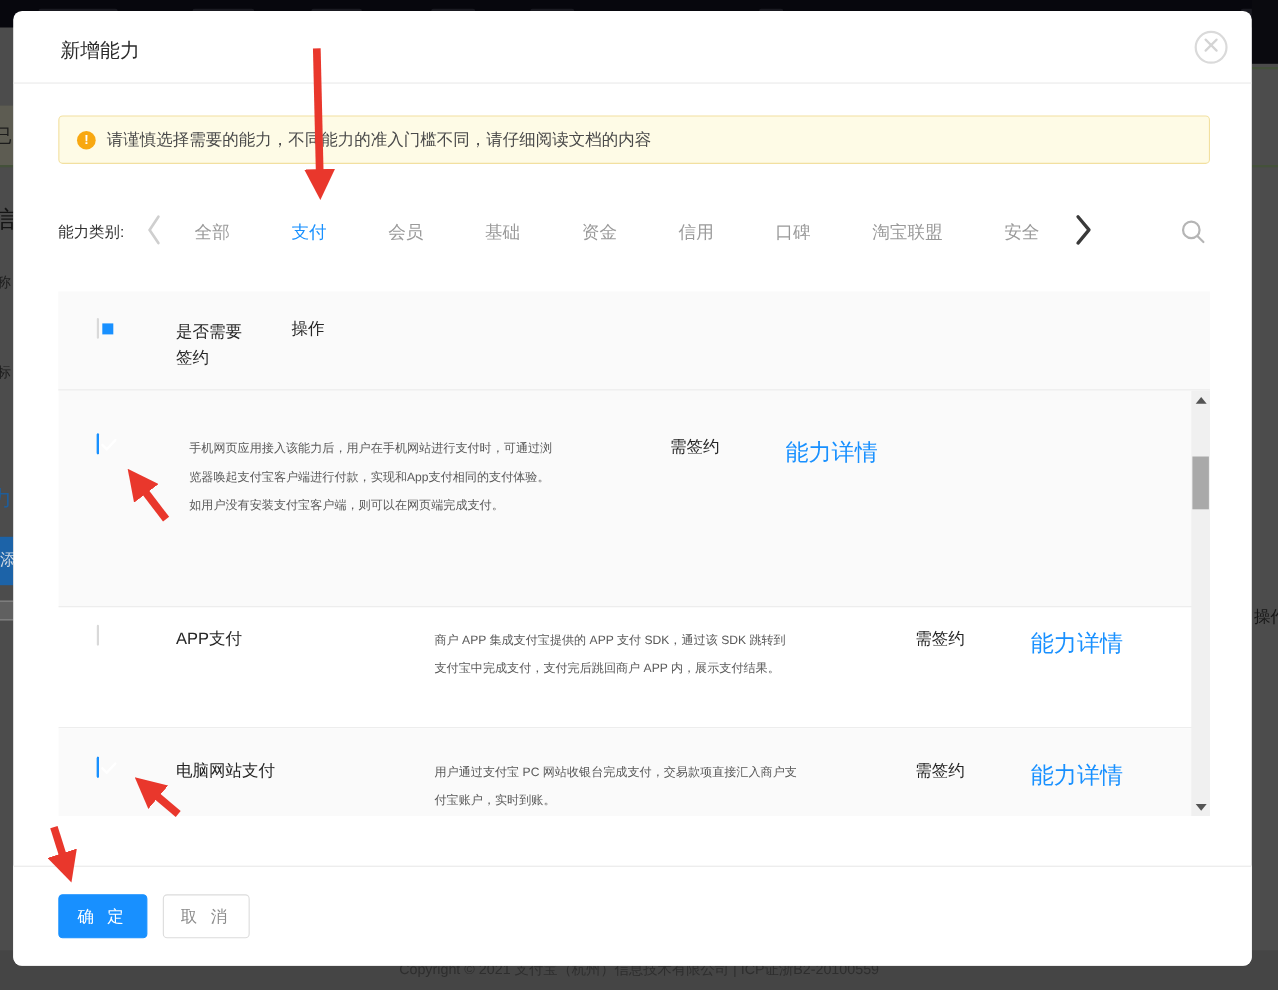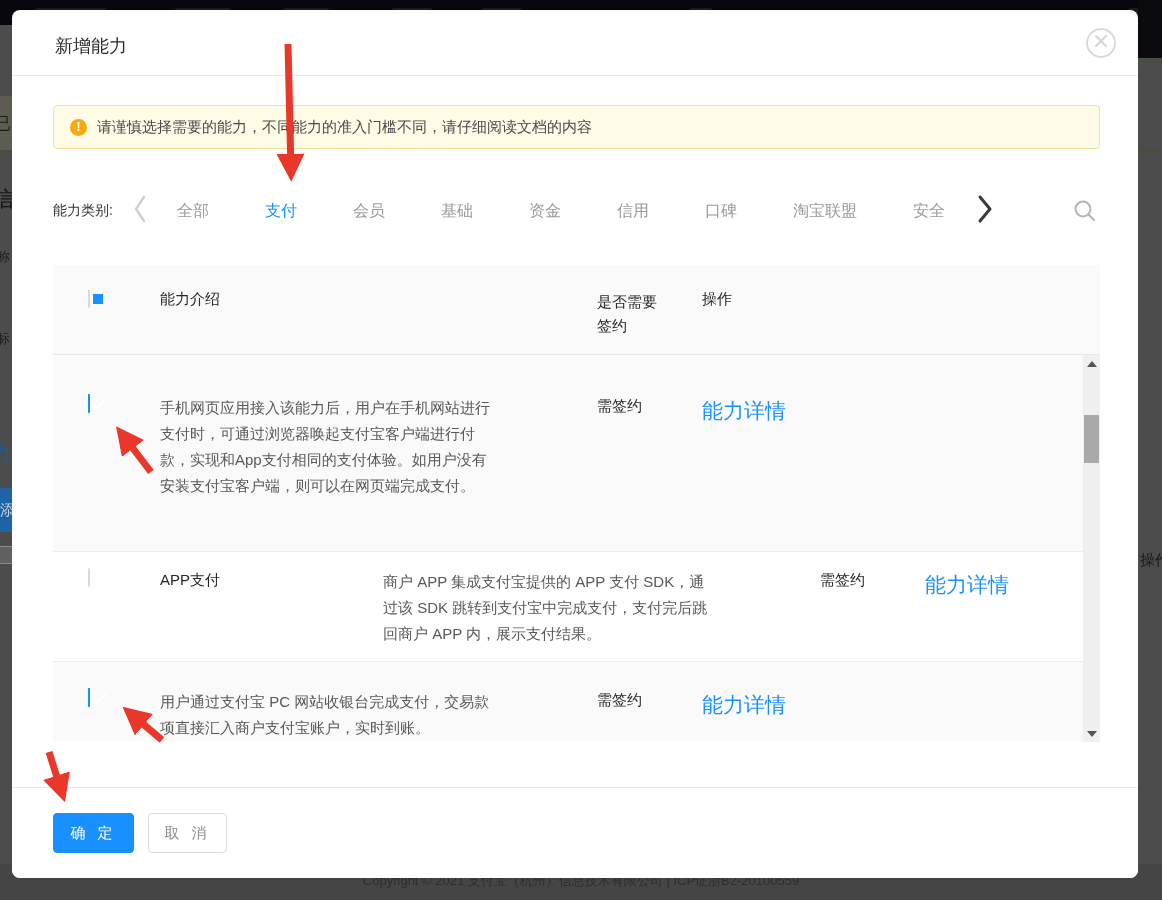--- a/index.html
+++ b/index.html
@@ -67,21 +67,21 @@
   }
   .t-head > div { padding-top:25px; }
   .t-head .cell-sign { max-width:105px; padding-right:32px; line-height:24px; }
   .t-body { position:relative; height:387px; overflow:hidden; }
   .t-r { border-bottom:1px solid #ececec; overflow:hidden; }
   .t-r.selected { background:#fafafa; }
   .t-r-0 { height:197px; padding-top:40px; }
   .t-r-1 { height:110px; padding-top:17px; }
   .t-r-2 { height:80px;  padding-top:27px; border-bottom:none; }
   .t-r .cell-name { font-size:15px; color:#262626; padding-top:2px; }
-  .t-r .cell-desc { font-size:15px; color:#595959; line-height:26px; }
+  .t-r .cell-desc { font-size:11px; color:#595959; line-height:26px;margin-left:12px; }
   .t-r .cell-desc .desc-inner { width:330px; }
   .t-r .cell-sign { font-size:15px; color:#262626; padding-top:2px; }
   .cap-link { font-size:21px; color:#1890ff; cursor:pointer; display:inline-block; padding-top:2px; }
   
   .cb {
     width:20px; height:20px; border-radius:3px; background:#fff;
     border:1px solid #d9d9d9; position:relative; cursor:pointer;
   }
   .cb.checked { background:#1890ff; border-color:#1890ff; }
   .cb.checked svg { position:absolute; left:3px; top:4px; }
@@ -186,21 +186,20 @@
         <line x1="16.5" y1="16.5" x2="22" y2="22" stroke="#b5b5b5" stroke-width="2" stroke-linecap="round"></line>
       </svg>
     </span>
   </div>
 
   <div class="cap-table">
     <div class="t-row t-head">
       <div class="cell-check">
         <span class="cb indeterminate"></span>
       </div>
-      <div class="cell-desc">能力介绍</div>
       <div class="cell-sign">是否需要签约</div>
       <div class="cell-action">操作</div>
     </div>
 
     <div class="t-body">
 
       <div class="t-row t-r t-r-0 selected">
         <div class="cell-check">
           <span class="cb checked">
             <svg width="14" height="11" viewBox="0 0 14 11">
@@ -228,20 +227,21 @@
       </div>
 
       <div class="t-row t-r t-r-2 selected">
         <div class="cell-check">
           <span class="cb checked">
             <svg width="14" height="11" viewBox="0 0 14 11">
                 <polyline points="1,5.5 5,9.5 13,1" fill="none" stroke="#fff" stroke-width="2.2" stroke-linecap="round" stroke-linejoin="round"></polyline>
               </svg>
           </span>
         </div>
+        <div class="cell-name">电脑网站支付</div>
         <div class="cell-desc">
             <div class="desc-inner">用户通过支付宝 PC 网站收银台完成支付，交易款项直接汇入商户支付宝账户，实时到账。</div>
           </div>
         <div class="cell-sign">需签约</div>
         <div class="cell-action"><span class="cap-link">能力详情</span></div>
       </div>
 
       <div class="sbar">
         <div class="sbar-btn sbar-up">
             <div class="tri-up"></div>

